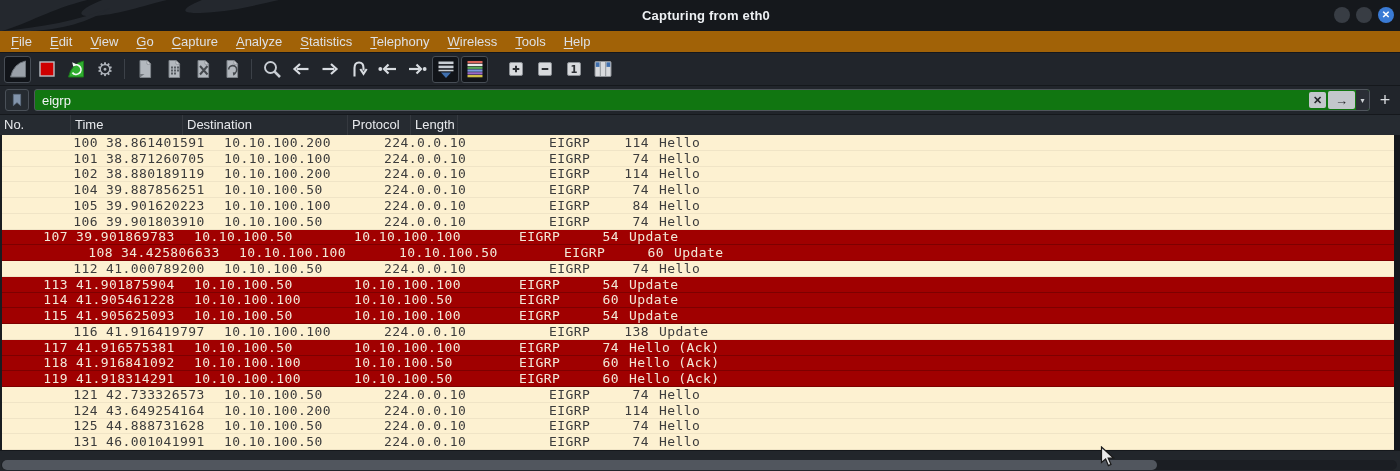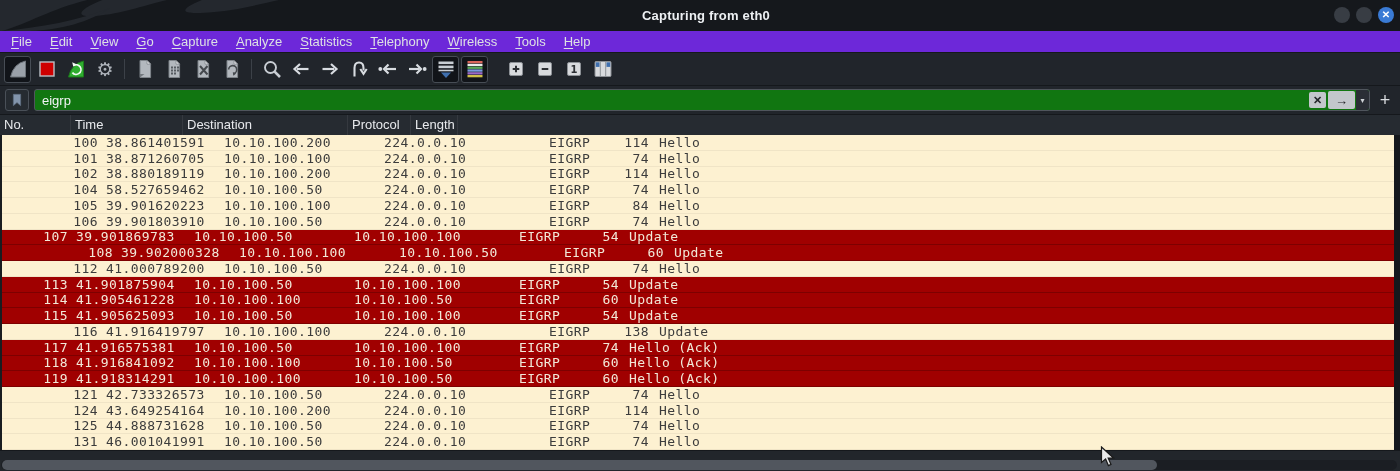--- a/index.html
+++ b/index.html
@@ -13,21 +13,21 @@
   .dragon{position:absolute;left:0;top:0;pointer-events:none;}
   .title-text{
     position:absolute;left:12px;right:0;top:0;height:31px;line-height:31px;
     text-align:center;color:#edf0f3;font-size:13px;font-weight:700;letter-spacing:.2px;
   }
   .winbtns{position:absolute;right:6px;top:7px;display:flex;gap:6px;align-items:center;}
   .winbtn{width:16px;height:16px;border-radius:50%;background:#383d44;}
   .winbtn.close{background:#3a7bd5;color:#fff;font-size:10px;font-weight:700;
     display:flex;align-items:center;justify-content:center;line-height:1;}
   
-  .menubar{height:21px;background:#6d28d9;display:flex;align-items:flex-end;padding-left:2px;}
+  .menubar{height:21px;background:#a16207;display:flex;align-items:flex-end;padding-left:2px;}
   .menu-item{color:#dde0e4;font-size:13px;padding:0 9px;height:21px;line-height:21px;white-space:nowrap;}
   .menu-item .mn{text-decoration:underline;text-underline-offset:2px;}
   
   .toolbar{height:32px;background:#21252b;border-top:1px solid #15181c;
     display:flex;align-items:center;padding-left:3px;}
   .tbtn{width:27px;height:27px;margin:0 1px;display:flex;align-items:center;justify-content:center;border-radius:3px;}
   .tbtn.boxed{border:1px solid #474d55;background:#111419;width:25px;height:25px;}
   .tbtn svg{display:block;}
   .tsep{width:1px;height:20px;background:#3c4148;margin:0 5px;}
   .tgap{width:12px;}
@@ -295,21 +295,21 @@
         <div class="pcell" style="width: 71px; text-align: right; padding-right: 5px;">102</div>
         <div class="pcell" style="width: 112px; text-align: left; padding-left: 3px;">38.880189119</div>
         <div class="pcell" style="width: 165px; text-align: left; padding-left: 9px;">10.10.100.200</div>
         <div class="pcell" style="width: 165px; text-align: left; padding-left: 4px;">224.0.0.10</div>
         <div class="pcell" style="width: 63px; text-align: left; padding-left: 4px;">EIGRP</div>
         <div class="pcell" style="width: 47px; text-align: right; padding-right: 6px;">114</div>
         <div class="pcell" style="flex: 1 1 0%; min-width: 0px; text-align: left; padding-left: 4px;">Hello</div>
       </div>
       <div class="prow light">
         <div class="pcell" style="width: 71px; text-align: right; padding-right: 5px;">104</div>
-        <div class="pcell" style="width: 112px; text-align: left; padding-left: 3px;">58.527659462</div>
+        <div class="pcell" style="width: 112px; text-align: left; padding-left: 3px;">39.887856251</div>
         <div class="pcell" style="width: 165px; text-align: left; padding-left: 9px;">10.10.100.50</div>
         <div class="pcell" style="width: 165px; text-align: left; padding-left: 4px;">224.0.0.10</div>
         <div class="pcell" style="width: 63px; text-align: left; padding-left: 4px;">EIGRP</div>
         <div class="pcell" style="width: 47px; text-align: right; padding-right: 6px;">74</div>
         <div class="pcell" style="flex: 1 1 0%; min-width: 0px; text-align: left; padding-left: 4px;">Hello</div>
       </div>
       <div class="prow light">
         <div class="pcell" style="width: 71px; text-align: right; padding-right: 5px;">105</div>
         <div class="pcell" style="width: 112px; text-align: left; padding-left: 3px;">39.901620223</div>
         <div class="pcell" style="width: 165px; text-align: left; padding-left: 9px;">10.10.100.100</div>
@@ -331,21 +331,21 @@
         <div class="pcell" style="width: 71px; text-align: right; padding-right: 5px;">107</div>
         <div class="pcell" style="width: 112px; text-align: left; padding-left: 3px;">39.901869783</div>
         <div class="pcell" style="width: 165px; text-align: left; padding-left: 9px;">10.10.100.50</div>
         <div class="pcell" style="width: 165px; text-align: left; padding-left: 4px;">10.10.100.100</div>
         <div class="pcell" style="width: 63px; text-align: left; padding-left: 4px;">EIGRP</div>
         <div class="pcell" style="width: 47px; text-align: right; padding-right: 6px;">54</div>
         <div class="pcell" style="flex: 1 1 0%; min-width: 0px; text-align: left; padding-left: 4px;">Update</div>
       </div>
       <div class="prow red">
         <div class="pcell" style="width: 71px; text-align: right; padding-right: 5px; margin-left: 45px;">108</div>
-        <div class="pcell" style="width: 112px; text-align: left; padding-left: 3px;">39.902000328</div>
+        <div class="pcell" style="width: 112px; text-align: left; padding-left: 3px;">34.425806633</div>
         <div class="pcell" style="width: 165px; text-align: left; padding-left: 9px;">10.10.100.100</div>
         <div class="pcell" style="width: 165px; text-align: left; padding-left: 4px;">10.10.100.50</div>
         <div class="pcell" style="width: 63px; text-align: left; padding-left: 4px;">EIGRP</div>
         <div class="pcell" style="width: 47px; text-align: right; padding-right: 6px;">60</div>
         <div class="pcell" style="flex: 1 1 0%; min-width: 0px; text-align: left; padding-left: 4px;">Update</div>
       </div>
       <div class="prow light">
         <div class="pcell" style="width: 71px; text-align: right; padding-right: 5px;">112</div>
         <div class="pcell" style="width: 112px; text-align: left; padding-left: 3px;">41.000789200</div>
         <div class="pcell" style="width: 165px; text-align: left; padding-left: 9px;">10.10.100.50</div>

